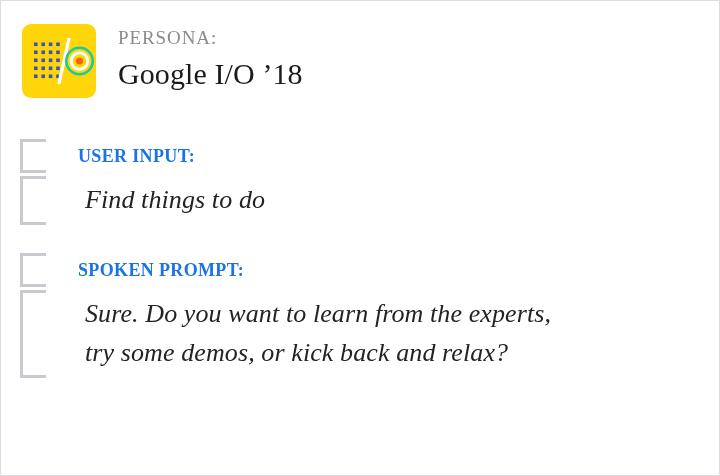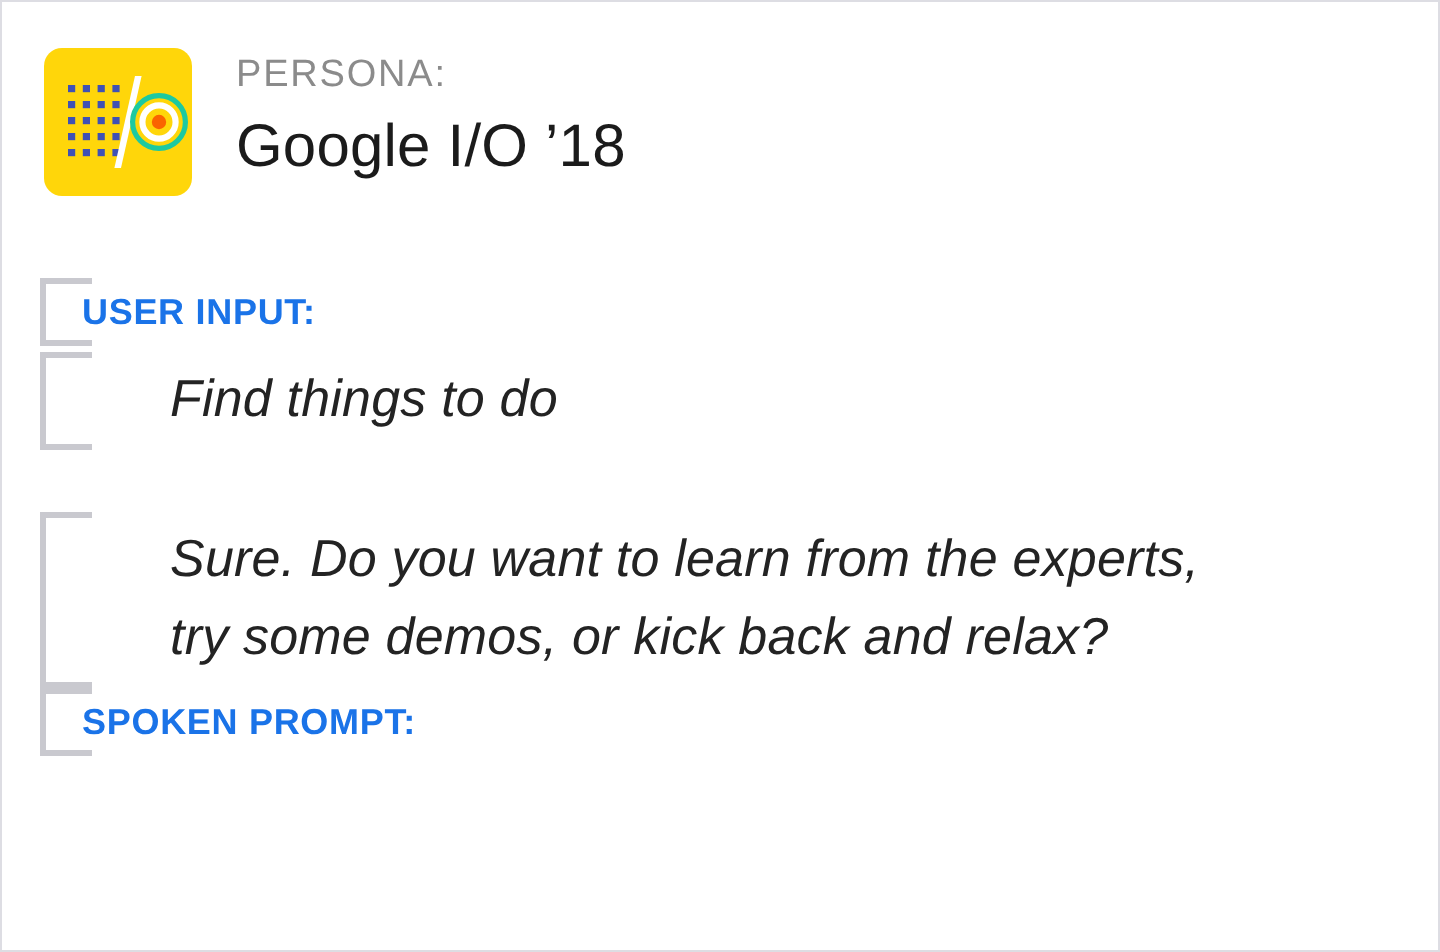--- a/index.html
+++ b/index.html
@@ -13,20 +13,21 @@
   }
 
   .card {
     position: relative;
     width: 720px;
     height: 476px;
     box-sizing: border-box;
     background: #ffffff;
     border: 1px solid #dddde3;
     overflow: hidden;
+    font-family: Liberation Serif, serif;
   }
 
   
   .persona-row {
     position: absolute;
     left: 21px;
     top: 23px;
     display: flex;
     align-items: flex-start;
   }
@@ -102,20 +103,21 @@
     padding-bottom: 6px;
   }
 
   .label-text {
     font-size: 18px;
     font-weight: 700;
     letter-spacing: 0.35px;
     color: #1a73e8;
     line-height: 22px;
     white-space: nowrap;
+    margin-left: 37px;
   }
 
   .body-text {
     font-size: 26px;
     font-style: italic;
     font-weight: 400;
     color: #232323;
     line-height: 39px;
     letter-spacing: 0.1px;
     white-space: nowrap;
@@ -179,24 +181,24 @@
       <span class="label-text">USER INPUT:</span>
     </div>
     <div class="bracket bracket-body">
       <div class="body-text">
         <span class="line">Find things to do</span>
       </div>
     </div>
   </div>
 
   <div class="block block-spoken">
+    <div class="bracket bracket-label">
+      <span class="label-text">SPOKEN PROMPT:</span>
+    </div>
     <div class="bracket bracket-body">
       <div class="body-text">
         <span class="line">Sure. Do you want to learn from the experts,</span>
         <span class="line">try some demos, or kick back and relax?</span>
       </div>
     </div>
-    <div class="bracket bracket-label">
-      <span class="label-text">SPOKEN PROMPT:</span>
-    </div>
   </div>
 
 </div>
 
 </body></html>

